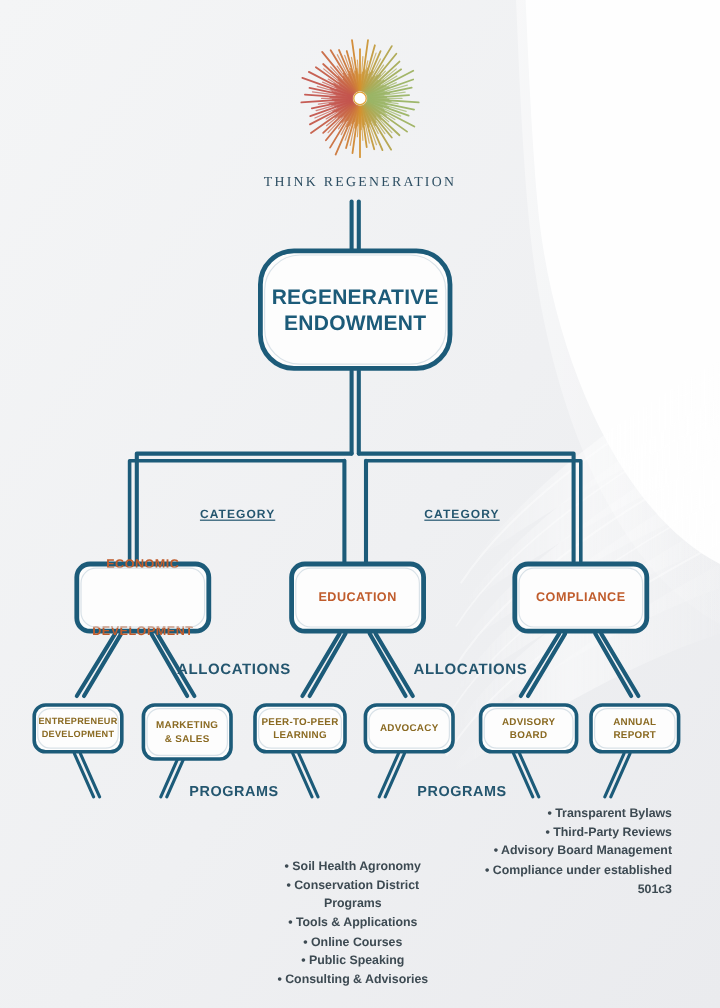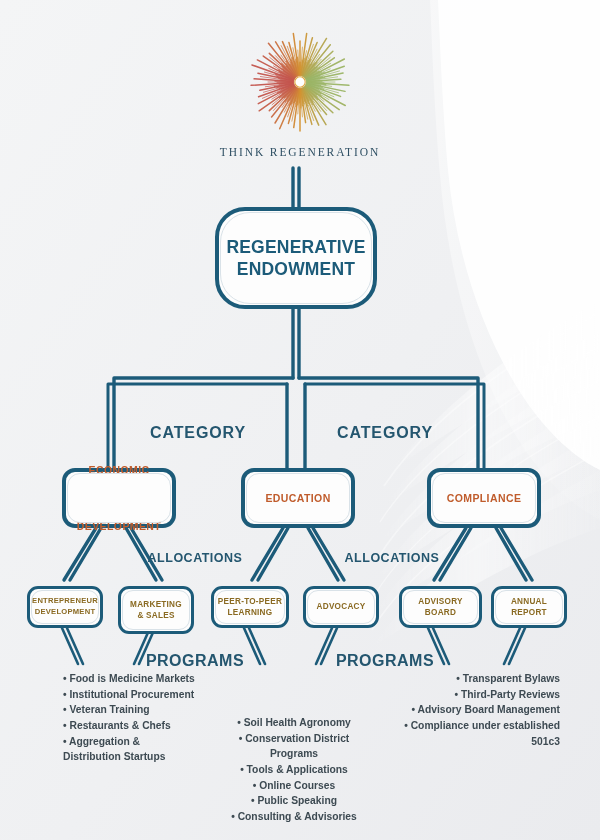--- a/index.html
+++ b/index.html
@@ -114,29 +114,30 @@
   
   .section-label {
     position: absolute;
     color: #24566f;
     font-weight: bold;
     text-align: center;
     z-index: 4;
     white-space: nowrap;
   }
   .label-category {
-    font-size: 16px;
+    font-size: 10px;
     letter-spacing: 0.9px;
+    text-decoration: underline;
   }
   .label-allocations {
     font-size: 12.5px;
     letter-spacing: 0.5px;
   }
   .label-programs {
-    font-size: 16px;
+    font-size: 12px;
     letter-spacing: 0.5px;
     text-align: center;
   }
 
   
   .programs-col {
     position: absolute;
     color: #3d4a52;
     font-size: 10.3px;
     font-weight: bold;
@@ -490,27 +491,20 @@
   </div>
 
   <div class="node node-alloc wide-text" style="left:491px; top:586px; width:76px; height:42px; flex-direction:column;">
     <span>ANNUAL</span>
     <span>REPORT</span>
   </div>
 
   <div class="section-label label-programs" style="left:135px; top:652px; width:120px;">PROGRAMS</div>
   <div class="section-label label-programs" style="left:325px; top:652px; width:120px;">PROGRAMS</div>
 
-  <div class="programs-col align-left" style="left:63px; top:671px; width:134px;">
-      <div>• Food is Medicine Markets</div>
-      <div>• Institutional Procurement</div>
-      <div>• Veteran Training</div>
-      <div>• Restaurants &amp; Chefs</div>
-      <div>• Aggregation &amp; Distribution Startups</div>
-    </div>
 
   <div class="programs-col align-center" style="left:214px; top:671px; width:160px;margin-top:44px;">
       <div>• Soil Health Agronomy</div>
       <div>• Conservation District Programs</div>
       <div>• Tools &amp; Applications</div>
       <div>• Online Courses</div>
       <div>• Public Speaking</div>
       <div>• Consulting &amp; Advisories</div>
     </div>
 

